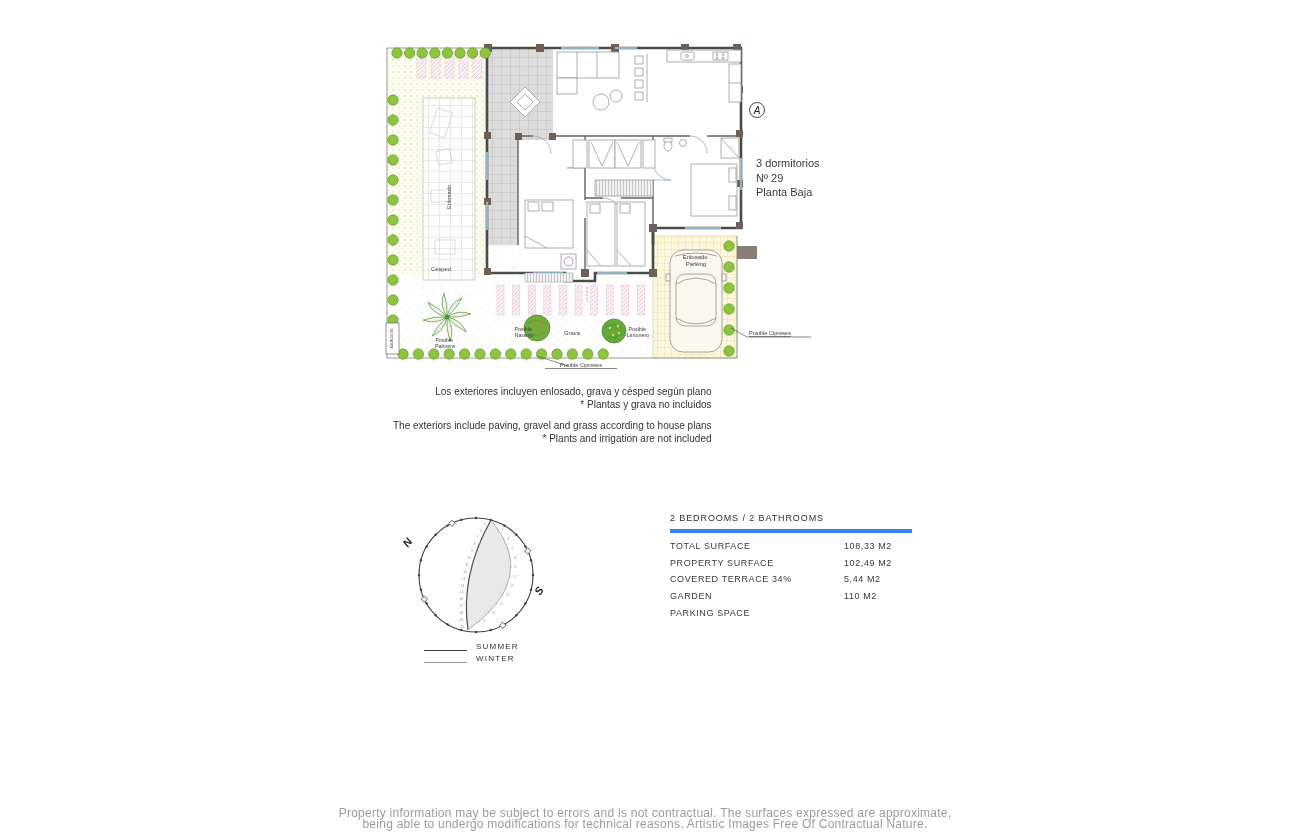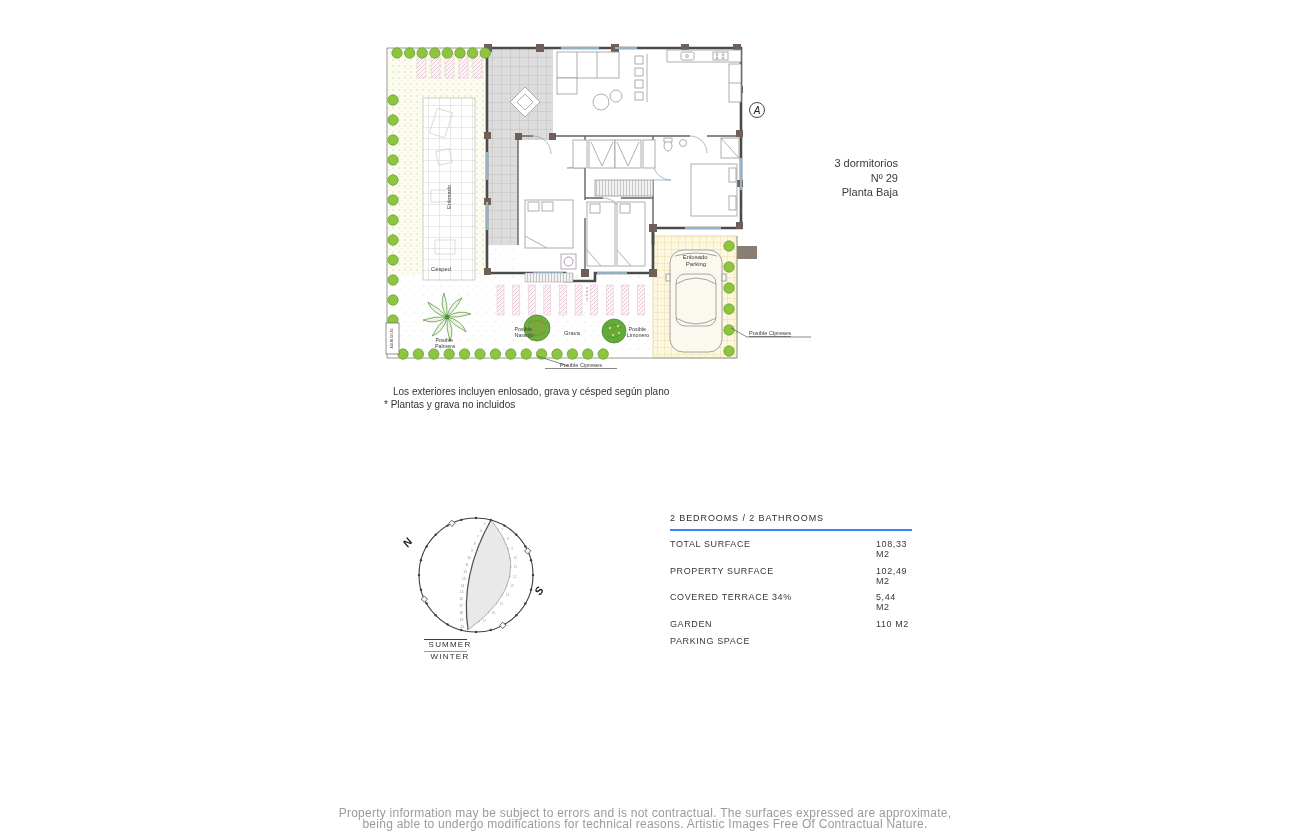--- a/index.html
+++ b/index.html
@@ -1,36 +1,36 @@
 <!DOCTYPE html>
 <html><head>
 <meta charset="utf-8">
 <style>
   html,body{margin:0;padding:0;background:#ffffff;}
   .page{position:relative;width:1290px;height:840px;background:#fff;overflow:hidden;
         font-family:"Liberation Sans",sans-serif;color:#3a3a3a;}
   .plan-wrap{position:absolute;left:385px;top:40px;width:430px;height:340px;}
-  .unit-info{position:absolute;left:772px;top:156px;width:126px;text-align:right;
+  .unit-info{position:absolute;left:756px;top:156px;width:126px;text-align:left;
              font-size:11px;line-height:14.5px;color:#3a3a3a;}
   .notes{position:absolute;left:384px;top:386px;font-size:10px;line-height:12.5px;color:#333;}
-  .notes .blk{margin-bottom:9px;}
+  .notes .blk{margin-bottom:9px;text-align:right;}
   .notes .ind{padding-left:9px;}
   .sun-wrap{position:absolute;left:388px;top:498px;width:180px;height:140px;}
   .legend{position:absolute;left:424px;top:639px;font-size:8px;letter-spacing:1.2px;color:#2f2f2f;}
-  .legend .row{display:flex;align-items:center;height:12px;flex-direction:column;}
+  .legend .row{display:flex;align-items:flex-end;height:12px;}
   .leg-line{display:inline-block;width:43px;margin-right:9px;}
   .leg-line.summer{border-top:1.6px solid #3a3a3a;}
   .leg-line.winter{border-top:1px solid #9a9a9a;}
   .dtable{position:absolute;left:670px;top:513px;width:242px;}
   .dtable .hdr{font-size:9px;letter-spacing:.9px;color:#2d2d2d;padding-bottom:6px;
-               border-bottom:2px solid #3b82f6;}
+               border-bottom:4px solid #3b82f6;}
   .dtable .rows{margin-top:5px;}
-  .dtable .trow{display:flex;font-size:9px;letter-spacing:.6px;color:#383838;padding:3.3px 0;gap:16px;}
+  .dtable .trow{display:flex;font-size:9px;letter-spacing:.6px;color:#383838;padding:3.3px 0;}
   .dtable .tl{flex:0 0 174px;}
-  .dtable .tv{flex:1;margin-left:16px;}
+  .dtable .tv{flex:1;}
   .footer{position:absolute;left:0;top:808px;width:100%;text-align:center;
           font-size:12px;line-height:10.5px;letter-spacing:.25px;color:#9b9b9b;}
   svg text{font-family:"Liberation Sans",sans-serif;}
 </style>
 </head>
 <body>
 
 <div class="page">
 
   <div class="plan-wrap">
@@ -338,20 +338,24 @@
   <div class="unit-info">
     <div>3 dormitorios</div>
     <div>Nº 29</div>
     <div>Planta Baja</div>
   </div>
 
   <div class="notes">
     <div class="blk">
       <div class="ind">Los exteriores incluyen enlosado, grava y césped según plano</div>
       <div>* Plantas y grava no incluidos</div>
+    </div>
+    <div class="blk">
+      <div class="ind">The exteriors include paving, gravel and grass according to house plans</div>
+      <div>* Plants and irrigation are not included</div>
     </div>
   </div>
 
   <div class="sun-wrap">
     <svg viewBox="0 0 180 145" width="180" height="145">
       <circle cx="88" cy="77" r="57" fill="none" stroke="#3f3f3f" stroke-width="1.1"></circle>
       <path d="M103,22 Q152,80 80,132 Q72,77 103,22 Z" fill="#e9e9e9"></path>
       <path d="M103,22 Q72,77 80,132" stroke="#4a4a4a" stroke-width="1.2" fill="none"></path>
       <path d="M103,22 Q152,80 80,132" stroke="#b0b0b0" stroke-width="1" fill="none"></path>
       <g id="sun-dots">

